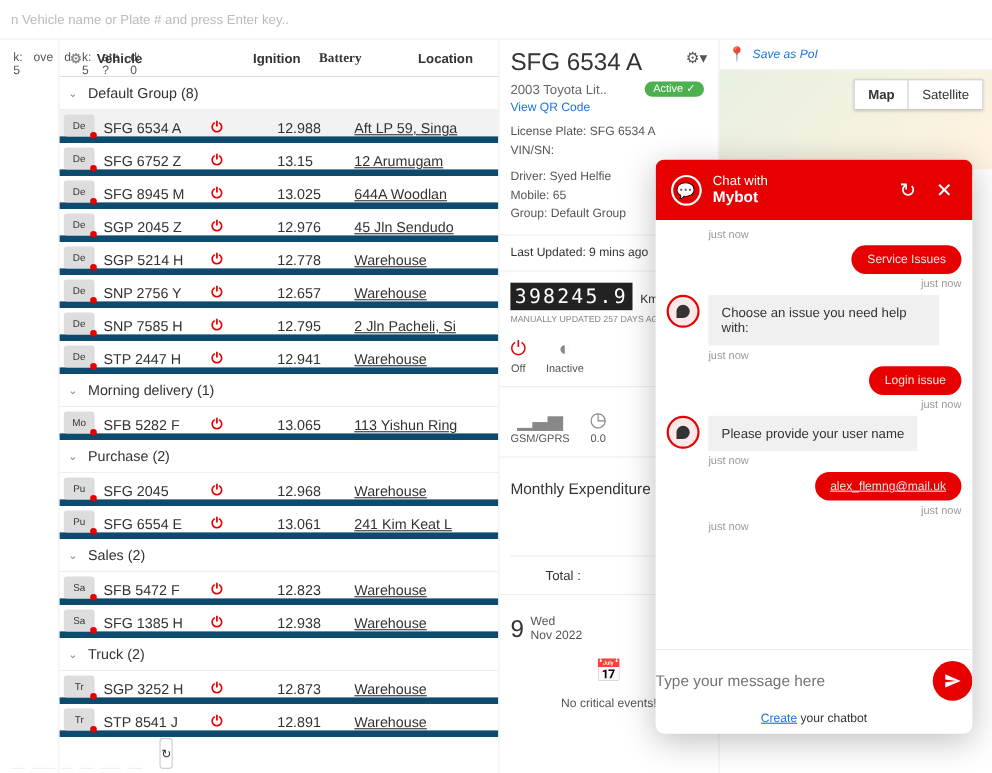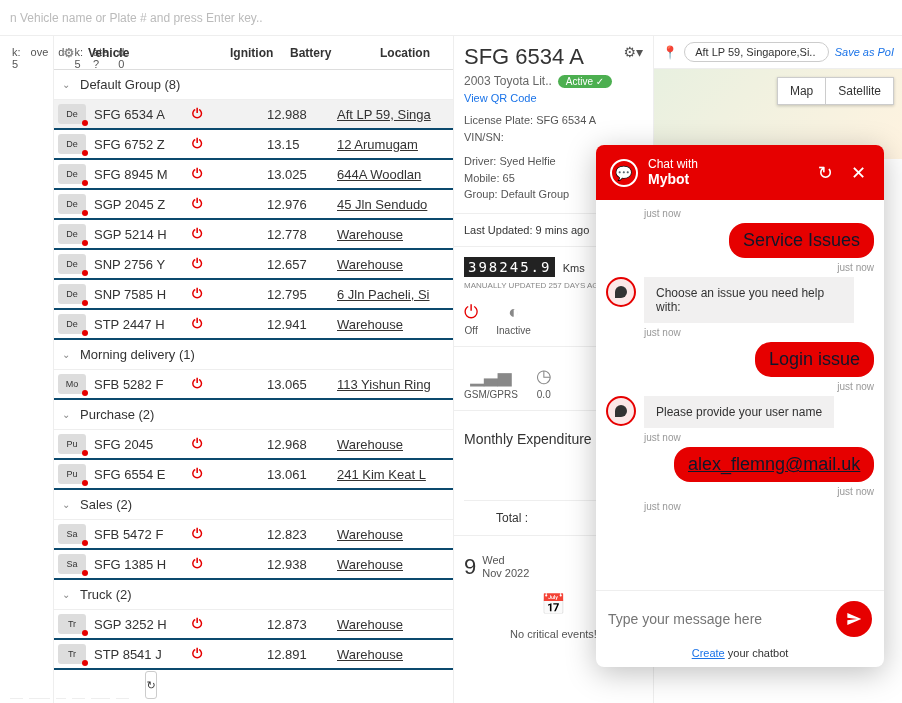--- a/index.html
+++ b/index.html
@@ -7,80 +7,80 @@
   .topbar { height: 36px; border-bottom: 1px solid #eee; display: flex; align-items: center; padding: 0 10px; color: #bbb; font-size: 12px; }
   .main { display: flex; height: 667px; }
   .leftcol { width: 54px; border-right: 1px solid #eee; padding: 4px; display: flex; flex-direction: row; gap: 6px; font-size: 11px; }
   .yellowbox { background: #ffd966; height: 56px; border-radius: 2px; }
   .leftitem { padding: 6px 2px; border-bottom: 1px solid #eee; color: #555; }
   .gridcol { width: 400px; border-right: 1px solid #eee; overflow-y: auto; }
   .gridhead { display: flex; border-bottom: 1px solid #ddd; height: 34px; align-items: center; font-weight: 600; font-size: 12px; }
   .gh-gear { width: 30px; text-align: center; color: #888; }
   .gh-veh { width: 110px; padding-left: 4px; }
   .gh-ign { width: 60px; margin-left: 36px; }
-  .gh-bat { width: 90px; }
+  .gh-bat { width: 90px; font-family: Liberation Serif, serif; }
   .gh-loc { flex: 1; }
   .grouprow { display: flex; align-items: center; height: 30px; border-bottom: 1px solid #eee; padding-left: 8px; }
   .chev { width: 18px; color: #888; font-size: 10px; }
-  .row { display: flex; align-items: center; height: 30px; border-bottom: 2px solid #0c4a6e; }
+  .row { display: flex; align-items: flex-end; height: 30px; border-bottom: 6px solid #0c4a6e; }
   .row.sel { background: #f2f2f2; }
   .badge { width: 28px; height: 20px; background: #ddd; border-radius: 3px; font-size: 9px; display: flex; align-items: center; justify-content: center; margin-left: 4px; position: relative; }
   .badge::after { content: ''; position: absolute; right: -2px; bottom: -2px; width: 6px; height: 6px; background: #e60000; border-radius: 50%; }
   .r-veh { width: 106px; padding-left: 8px; }
   .r-ign { width: 60px; color: #e60000; font-weight: bold; }
-  .r-bat { width: 70px; margin-left: 15px; }
+  .r-bat { width: 70px; }
   .r-loc { flex: 1; text-decoration: underline; white-space: nowrap; overflow: hidden; text-overflow: ellipsis; }
   .detailcol { width: 200px; padding: 8px 10px; border-right: 1px solid #eee; display: flex; flex-direction: column; gap: 4px; font-size: 12px; }
   .vtitle { font-size: 22px; font-weight: 400; }
   .subtitle { color: #666; display: flex; align-items: center; gap: 6px; }
-  .activepill { background: #4caf50; color: #fff; font-size: 10px; padding: 1px 8px; border-radius: 10px; }
+  .activepill { background: #4caf50; color: #fff; font-size: 10px; padding: 1px 8px; border-radius: 10px; margin-left: 28px; }
   .link { color: #1a73e8; cursor: pointer; font-size: 11px; }
   .info { color: #555; font-size: 11px; line-height: 1.5; margin-top: 4px; }
   .hr { border-top: 1px solid #eee; margin: 6px -10px; }
-  .odo { font-family: monospace; font-size: 14px; letter-spacing: 2px; background: #222; color: #fff; display: inline-block; padding: 2px 4px; }
+  .odo { font-family: monospace; font-size: 18px; letter-spacing: 2px; background: #222; color: #fff; display: inline-block; padding: 2px 4px; }
   .statusrow { display: flex; gap: 18px; margin-top: 8px; }
   .statitem { display: flex; flex-direction: column; align-items: center; font-size: 10px; color: #555; gap: 2px; }
   .statitem .ic { font-size: 18px; color: #e60000; }
   .statitem .ic.gray { color: #888; }
   .sectiontitle { font-size: 14px; margin-top: 10px; }
   .datebox { display: flex; align-items: center; gap: 6px; margin-top: 8px; }
   .daynum { font-size: 22px; }
   .daytxt { font-size: 11px; color: #555; line-height: 1.2; }
   .mapcol { flex: 1; position: relative; }
   .maphead { display: flex; align-items: center; gap: 6px; padding: 6px 8px; border-bottom: 1px solid #eee; }
   .locpill { border: 1px solid #ccc; border-radius: 14px; padding: 3px 10px; font-size: 11px; flex: 1; }
   .savepoi { color: #1a73e8; font-size: 11px; cursor: pointer; font-style: italic; }
   .mapbox { height: 90px; background: linear-gradient(135deg,#e8f0e0,#fff3e0); position: relative; }
   .maptoggle { position: absolute; top: 8px; right: 8px; background: #fff; border: 1px solid #ccc; display: flex; font-size: 12px; box-shadow: 0 1px 3px rgba(0,0,0,.2); }
   .maptoggle div { padding: 6px 12px; border-right: 1px solid #ccc; }
   .maptoggle div:last-child { border-right: none; }
-  .maptoggle .act { font-weight: 400; }
+  .maptoggle .act { font-weight: 700; }
   .addnote { color: #1a73e8; text-decoration: underline; font-size: 11px; text-align: center; display: block; margin-top: 6px; cursor: pointer; }
   .refresh { width: 32px; height: 28px; border: 1px solid #ccc; border-radius: 3px; display: flex; align-items: center; justify-content: center; margin-top: auto; margin-left: 10px; cursor: pointer; }
   .nocrit { text-align: center; font-size: 11px; color: #555; margin-top: 8px; }
   .calic { font-size: 20px; color: #bbb; text-align: center; margin-top: 8px; }
 
   
   .chat { position: absolute; right: 18px; top: 145px; width: 288px; height: 522px; background: #fff; border-radius: 8px; box-shadow: 0 6px 30px rgba(0,0,0,.25); display: flex; flex-direction: column; overflow: hidden; }
   .chathead { background: #e60000; color: #fff; padding: 12px 14px; display: flex; align-items: center; gap: 10px; }
   .chatlogo { width: 28px; height: 28px; border: 2px solid #fff; border-radius: 50%; display: flex; align-items: center; justify-content: center; font-size: 14px; }
   .chattitle { flex: 1; font-size: 12px; line-height: 1.2; }
   .chattitle b { font-size: 14px; }
   .chatact { font-size: 18px; cursor: pointer; padding: 0 4px; }
   .chatbody { flex: 1; overflow-y: auto; padding: 8px 10px; display: flex; flex-direction: column; gap: 4px; font-size: 12px; }
   .ts { font-size: 10px; color: #999; }
   .ts.r { text-align: right; }
   .ts.l { padding-left: 38px; }
-  .userbub { align-self: flex-end; background: #e60000; color: #0f172a; padding: 7px 14px; border-radius: 16px; font-size: 18px; max-width: 200px; }
+  .userbub { align-self: flex-end; background: #e60000; color: #e5e5e5; padding: 7px 14px; border-radius: 16px; font-size: 11px; max-width: 200px; }
   .userbub.u { text-decoration: underline; }
   .botrow { display: flex; gap: 8px; align-items: flex-start; }
   .botava { width: 30px; height: 30px; border-radius: 50%; background: #fce8e8; border: 2px solid #e60000; flex-shrink: 0; position: relative; }
   .botava::after { content: ''; position: absolute; top: 7px; left: 7px; width: 12px; height: 12px; background: #333; border-radius: 50% 50% 50% 0; }
   .botbub { background: #f1f0f0; padding: 9px 12px; border-radius: 0; max-width: 210px; color: #333; }
-  .chatinput { border-top: 1px solid #eee; padding: 10px 12px; display: flex; align-items: center; gap: 8px; }
+  .chatinput { border-top: 1px solid #eee; padding: 10px 0; display: flex; align-items: center; gap: 8px; }
   .chatinput input { flex: 1; border: none; outline: none; font-size: 14px; color: #888; }
   .sendbtn { width: 36px; height: 36px; background: #e60000; border-radius: 50%; display: flex; align-items: center; justify-content: center; color: #fff; cursor: pointer; }
   .chatfoot { text-align: center; font-size: 11px; padding-bottom: 8px; }
   .chatfoot a { color: #1a73e8; text-decoration: underline; }
   .total { font-size: 12px; margin-top: 6px; margin-left: 32px; }
 </style>
 </head>
 <body>
 
 <div class="topbar">n Vehicle name or Plate # and press Enter key..</div>
@@ -151,21 +151,21 @@
           <div class="r-veh">SNP 2756 Y</div>
           <div class="r-ign"><span>⏻</span></div>
           <div class="r-bat">12.657</div>
           <div class="r-loc">Warehouse</div>
         </div>
         <div class="row">
           <div class="badge">De</div>
           <div class="r-veh">SNP 7585 H</div>
           <div class="r-ign"><span>⏻</span></div>
           <div class="r-bat">12.795</div>
-          <div class="r-loc">6 Jln Pacheli, Si</div>
+          <div class="r-loc">2 Jln Pacheli, Si</div>
         </div>
         <div class="row">
           <div class="badge">De</div>
           <div class="r-veh">STP 2447 H</div>
           <div class="r-ign"><span>⏻</span></div>
           <div class="r-bat">12.941</div>
           <div class="r-loc">Warehouse</div>
         </div>
         <div class="grouprow">
           <span class="chev">⌄</span>
@@ -295,21 +295,20 @@
         <div>Nov 2022</div>
       </div>
     </div>
     <div class="calic">📅</div>
     <div class="nocrit">No critical events!</div>
   </div>
 
   <div class="mapcol">
     <div class="maphead">
       <span>📍</span>
-      <div class="locpill">Aft LP 59, Singapore,Si..</div>
       <span class="savepoi">Save as PoI</span>
     </div>
     <div class="mapbox">
       <div class="maptoggle">
         <div class="act">Map</div>
         <div>Satellite</div>
       </div>
     </div>
     <span class="addnote">Add your first note</span>
   </div>

